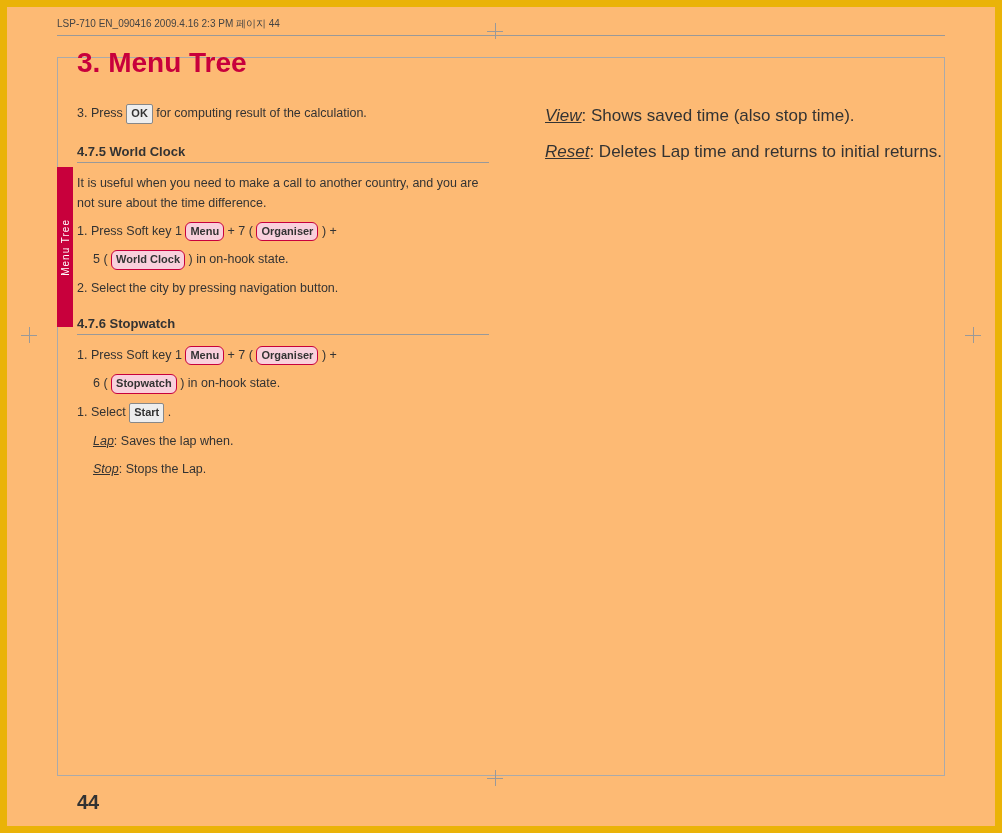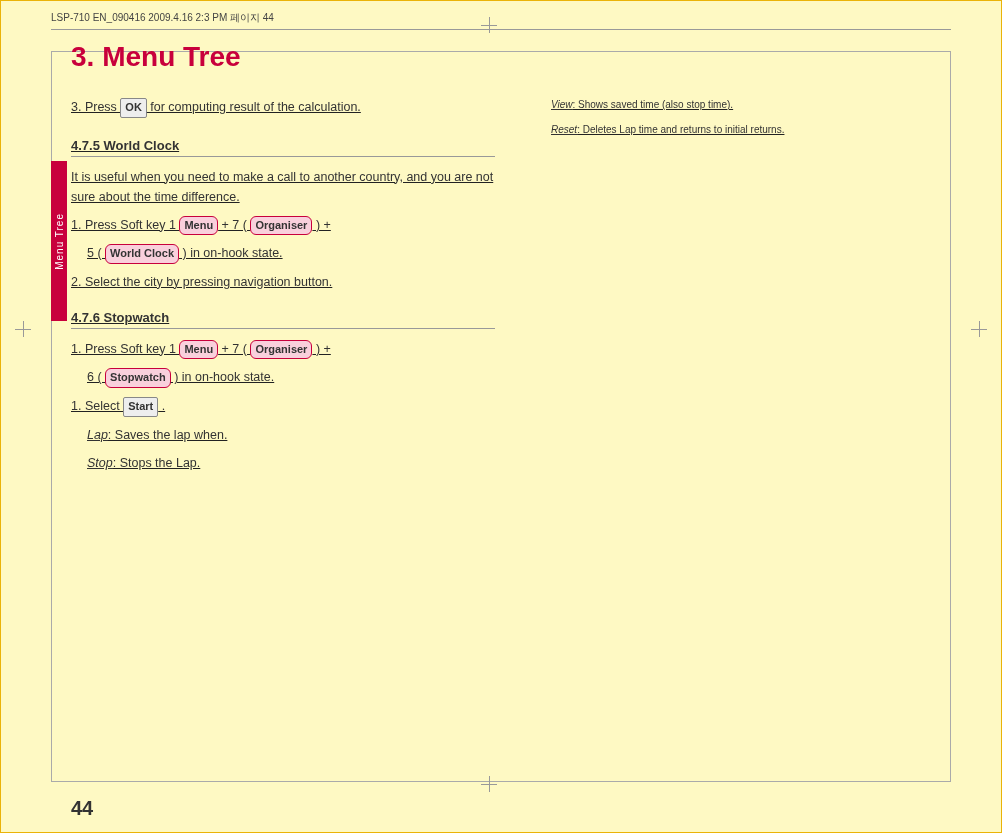--- a/index.html
+++ b/index.html
@@ -15,22 +15,22 @@
       font-family: Arial, sans-serif;
       font-size: 13px;
       color: #222;
       overflow: hidden;
     }
 
     .page-container {
       width: 1002px;
       height: 833px;
       position: relative;
-      background: #fef9c3;
-      border: 1px solid #eab308;
+      background: #fdba74;
+      border: 7px solid #eab308;
     }
 
     
     .top-header {
       position: absolute;
       top: 10px;
       left: 50px;
       right: 50px;
       display: flex;
       align-items: center;
@@ -113,21 +113,20 @@
       color: #c8003c;
       font-weight: bold;
       margin-bottom: 24px;
       padding-top: 10px;
     }
 
     
     .two-col {
       display: flex;
       gap: 56px;
-      text-decoration: underline;
     }
 
     .col-left {
       flex: 1;
       max-width: 460px;
     }
 
     .col-right {
       flex: 1;
       max-width: 400px;
@@ -179,21 +178,21 @@
       color: #333;
       font-size: 11px;
       padding: 0px 4px;
       border-radius: 2px;
       font-weight: bold;
     }
 
     
     .note-item {
       margin-bottom: 10px;
-      font-size: 10px;
+      font-size: 17px;
       color: #333;
       line-height: 1.5;
     }
 
     .note-label {
       text-decoration: underline;
       font-style: italic;
     }
 
     

